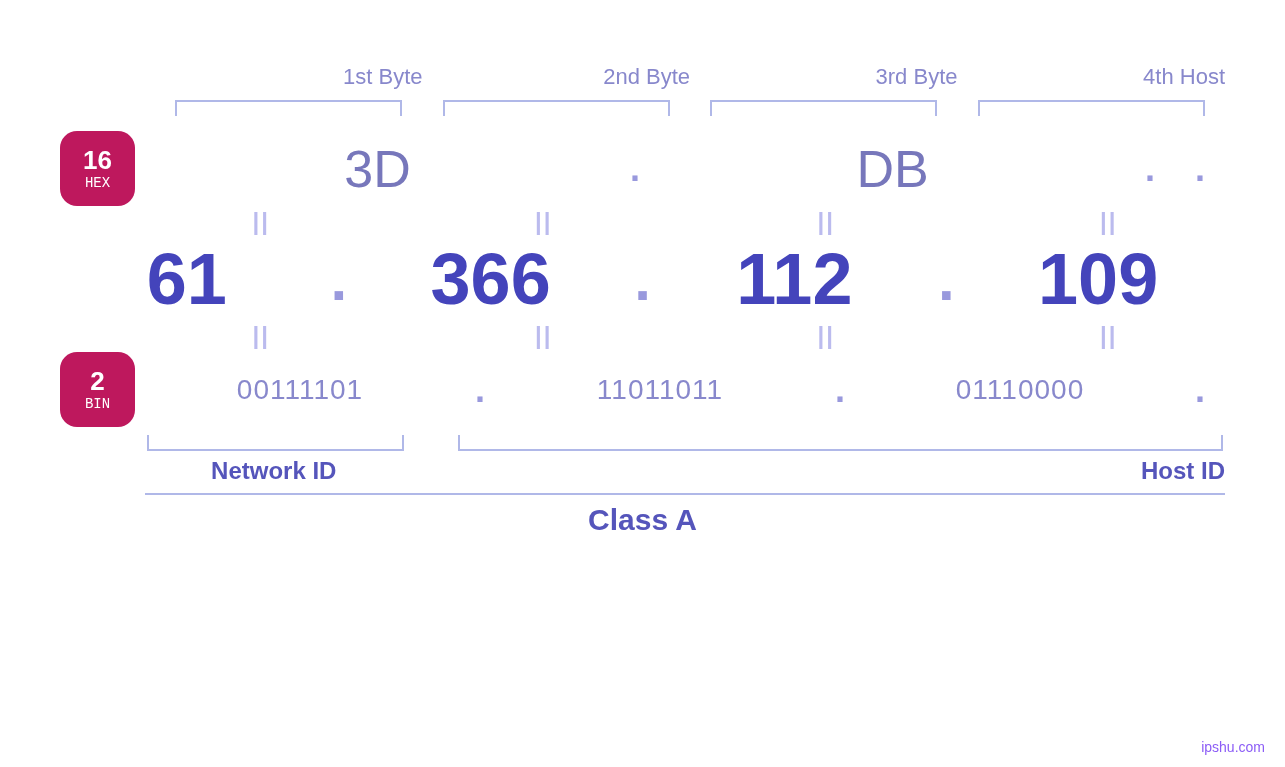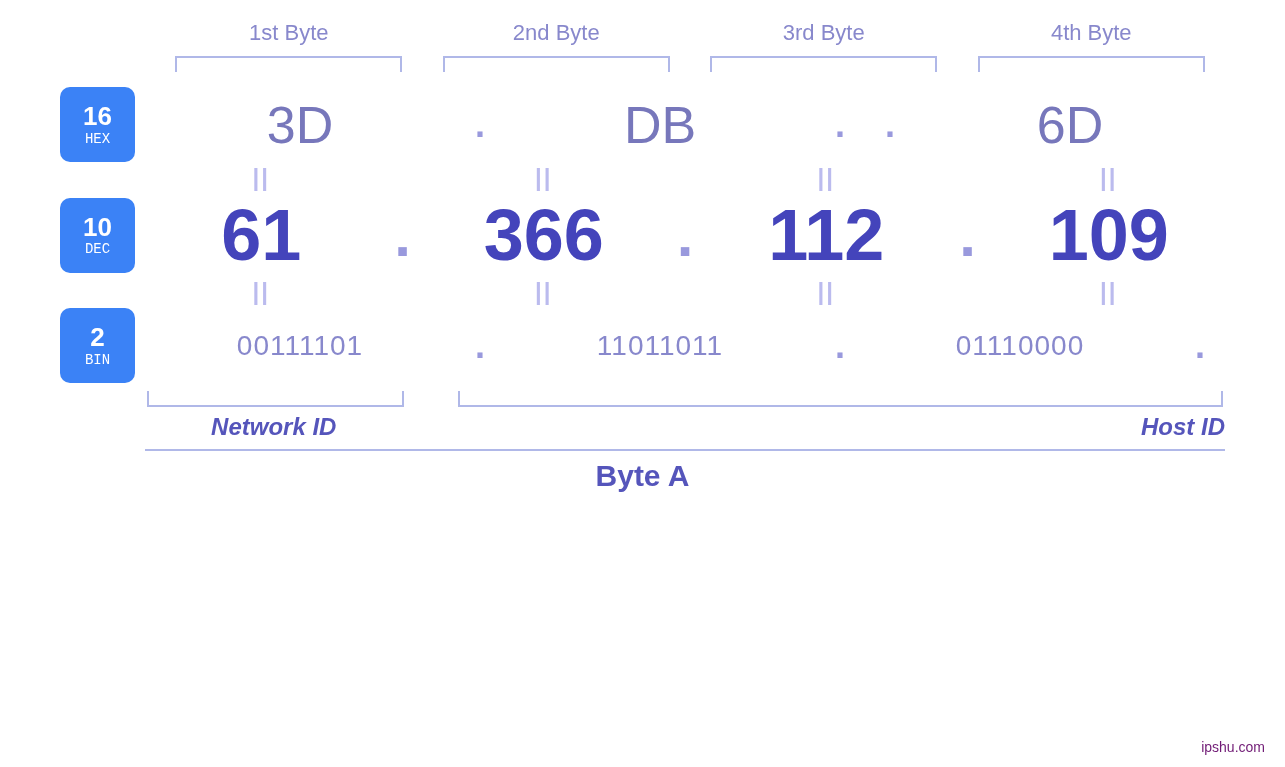--- a/index.html
+++ b/index.html
@@ -18,24 +18,25 @@
       height: 100%;
       display: flex;
       flex-direction: column;
       align-items: center;
       justify-content: flex-start;
       padding: 20px 60px 20px 60px;
     }
 
     .byte-header-cell {
       flex: 1;
-      text-align: center;
+      text-align: right;
       color: #8888cc;
       font-size: 22px;
       padding-bottom: 8px;
+      margin-top: 44px;
     }
 
     .bracket-cell {
       flex: 1;
       display: flex;
       align-items: center;
       justify-content: center;
     }
 
     .bracket {
@@ -50,22 +51,22 @@
       display: flex;
       align-items: center;
       width: 100%;
       margin-bottom: 0;
     }
 
     
     .badge {
       width: 75px;
       height: 75px;
-      background: #3b82f6;
-      border-radius: 10px;
+      background: #be185d;
+      border-radius: 17px;
       display: flex;
       flex-direction: column;
       align-items: center;
       justify-content: center;
       flex-shrink: 0;
       margin-right: 10px;
     }
 
     .badge-number {
       color: white;
@@ -154,21 +155,20 @@
       color: #bbbbee;
       font-size: 24px;
       font-weight: bold;
       letter-spacing: 2px;
     }
 
     
     .bottom-section {
       width: 100%;
       margin-top: 8px;
-      font-style: italic;
     }
 
     .bottom-brackets {
       display: flex;
       margin-left: 85px;
       width: calc(100% - 85px);
     }
 
     .bottom-bracket-inner {
       height: 16px;
@@ -211,34 +211,34 @@
     .class-label {
       color: #5555bb;
       font-size: 30px;
       font-weight: bold;
     }
 
     .watermark {
       position: absolute;
       bottom: 12px;
       right: 20px;
-      color: #701a75;
+      color: #8b5cf6;
       font-size: 14px;
     }
   </style>
 </head>
 <body>
 
 <div class="main-container">
 
   <div style="display:flex; width:100%; align-items:flex-end; padding-left:95px; margin-bottom:2px;">
     <div class="byte-header-cell">1st Byte</div>
     <div class="byte-header-cell">2nd Byte</div>
     <div class="byte-header-cell">3rd Byte</div>
-    <div class="byte-header-cell">4th Byte</div>
+    <div class="byte-header-cell">4th Host</div>
   </div>
 
   <div style="display:flex; width:100%; padding-left:95px; margin-bottom:15px;">
     <div class="bracket-cell">
       <div class="bracket"></div>
     </div>
     <div class="bracket-cell">
       <div class="bracket"></div>
     </div>
     <div class="bracket-cell">
@@ -257,23 +257,20 @@
     <div class="values-grid">
       <div class="value-cell">
         <span class="hex-value">3D</span>
       </div>
       <div class="dot-cell">.</div>
       <div class="value-cell">
         <span class="hex-value">DB</span>
       </div>
       <div class="dot-cell">.</div>
       <div class="dot-cell">.</div>
-      <div class="value-cell">
-        <span class="hex-value">6D</span>
-      </div>
     </div>
   </div>
 
   <div class="equals-row">
     <div class="equals-cell">
         <span class="equals-sign">||</span>
       </div>
     <div class="equals-dot-cell"></div>
     <div class="equals-cell">
         <span class="equals-sign">||</span>
@@ -282,24 +279,20 @@
     <div class="equals-cell">
         <span class="equals-sign">||</span>
       </div>
     <div class="equals-dot-cell"></div>
     <div class="equals-cell">
         <span class="equals-sign">||</span>
       </div>
   </div>
 
   <div class="value-row">
-    <div class="badge">
-      <span class="badge-number">10</span>
-      <span class="badge-label">DEC</span>
-    </div>
     <div class="values-grid">
       <div class="value-cell">
         <span class="dec-value">61</span>
       </div>
       <div class="dot-cell" style="font-size:60px;">.</div>
       <div class="value-cell">
         <span class="dec-value">366</span>
       </div>
       <div class="dot-cell" style="font-size:60px;">.</div>
       <div class="value-cell">
@@ -377,19 +370,19 @@
         <span style="color:#5555bb; font-size:24px; font-weight:bold;">Host ID</span>
       </div>
     </div>
   </div>
 
   <div class="class-section">
     <div class="class-line-container">
       <div class="class-line"></div>
     </div>
     <div class="class-label-row">
-      <span class="class-label">Byte A</span>
+      <span class="class-label">Class A</span>
     </div>
   </div>
 
 </div>
 
 <div class="watermark">ipshu.com</div>
 
 </body></html>

